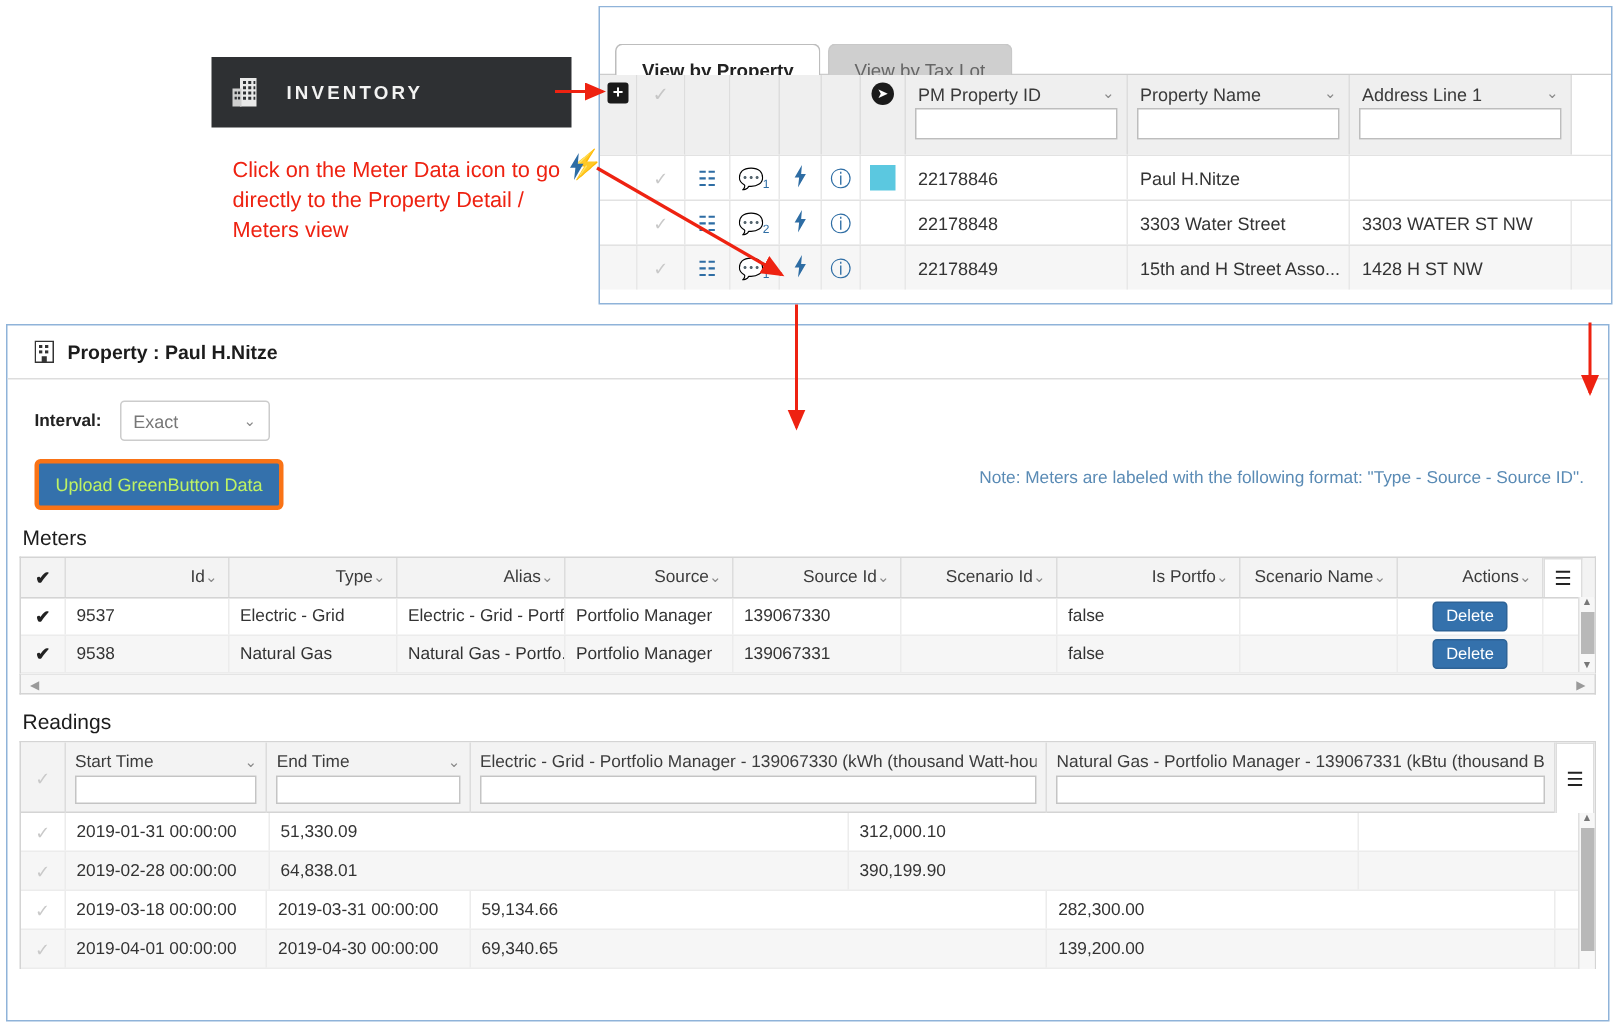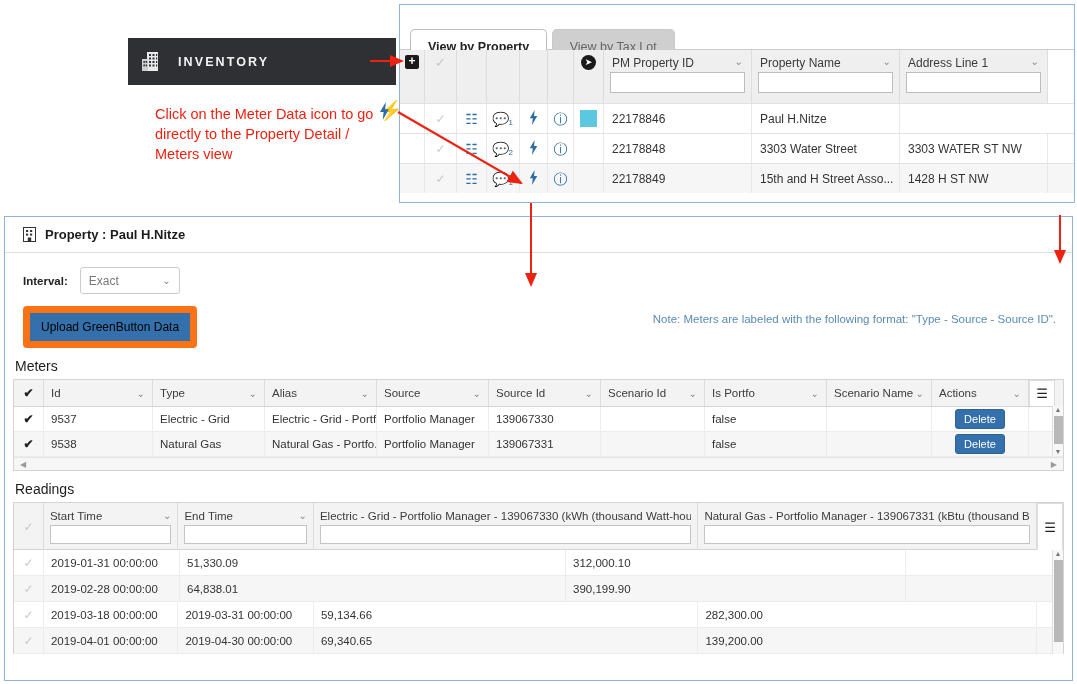--- a/index.html
+++ b/index.html
@@ -7,22 +7,22 @@
     margin: 0; padding: 0;
     width: 1077px; height: 684px;
     background: #ffffff;
     font-family: "Liberation Sans", sans-serif;
     overflow: hidden;
   }
   .page { position: relative; width: 1077px; height: 684px; }
 
   
   .inventory-banner {
-    position: absolute; left: 128px; top: 38px;
-    width: 268px; height: 47px;
+    position: absolute; left: 141px; top: 38px;
+    width: 240px; height: 47px;
     background: #2e3033;
     display: flex; align-items: center;
     padding-left: 12px;
     text-align: center;
   }
   .inv-icon { width: 24px; height: 24px; margin-right: 14px; flex: 0 0 auto; }
   .inv-label {
     color: #f2f2f2; font-size: 12.5px; font-weight: bold;
     letter-spacing: 2.1px;
   }
@@ -124,38 +124,38 @@
   .interval-row { display: flex; align-items: center; }
   .interval-label { font-size: 11.5px; font-weight: bold; color: #222; margin-right: 12px; }
   .select-box {
     width: 100px; height: 27px; border: 1px solid #ccc; border-radius: 3px;
     background: #fff; display: flex; align-items: center;
     justify-content: space-between; padding: 0 8px;
     font-size: 12px; color: #777;
   }
   .upload-btn {
     margin-top: 12px; display: inline-block;
-    background: #3471ac; color: #000000; border: 7px solid #f97316;
+    background: #3471ac; color: #bef264; border: 3px solid #f97316;
     border-radius: 4px; font-size: 12px; padding: 7px 11px;
   }
   .note {
     position: absolute; right: 16px; top: 60px;
     font-size: 11.5px; color: #5a8bb5;
   }
 
   .section-title {
     font-size: 14px; color: #1c1c1c; padding: 10px 0 5px 10px;
   }
 
   
   .tbl { margin: 0 8px; border: 1px solid #d4d4d4; border-bottom: none; background: #fff; }
   .tbl-head { display: flex; background: #f3f3f3; border-bottom: 1px solid #d4d4d4; }
   .th {
     border-right: 1px solid #dcdcdc; font-size: 11.5px; color: #3c3c3c;
-    display: flex; align-items: center; justify-content: space-between;
+    display: flex; align-items: center; justify-content: flex-end;
     padding: 0 7px; height: 26px; overflow: hidden; white-space: nowrap;
   }
   .th.center { justify-content: center; padding: 0; }
   .tbl-row { display: flex; height: 25px; border-bottom: 1px solid #ececec; }
   .tbl-row.alt { background: #f6f6f6; }
   .td {
     border-right: 1px solid #ececec; font-size: 11.5px; color: #333;
     display: flex; align-items: center; padding: 0 7px;
     overflow: hidden; white-space: nowrap;
   }

